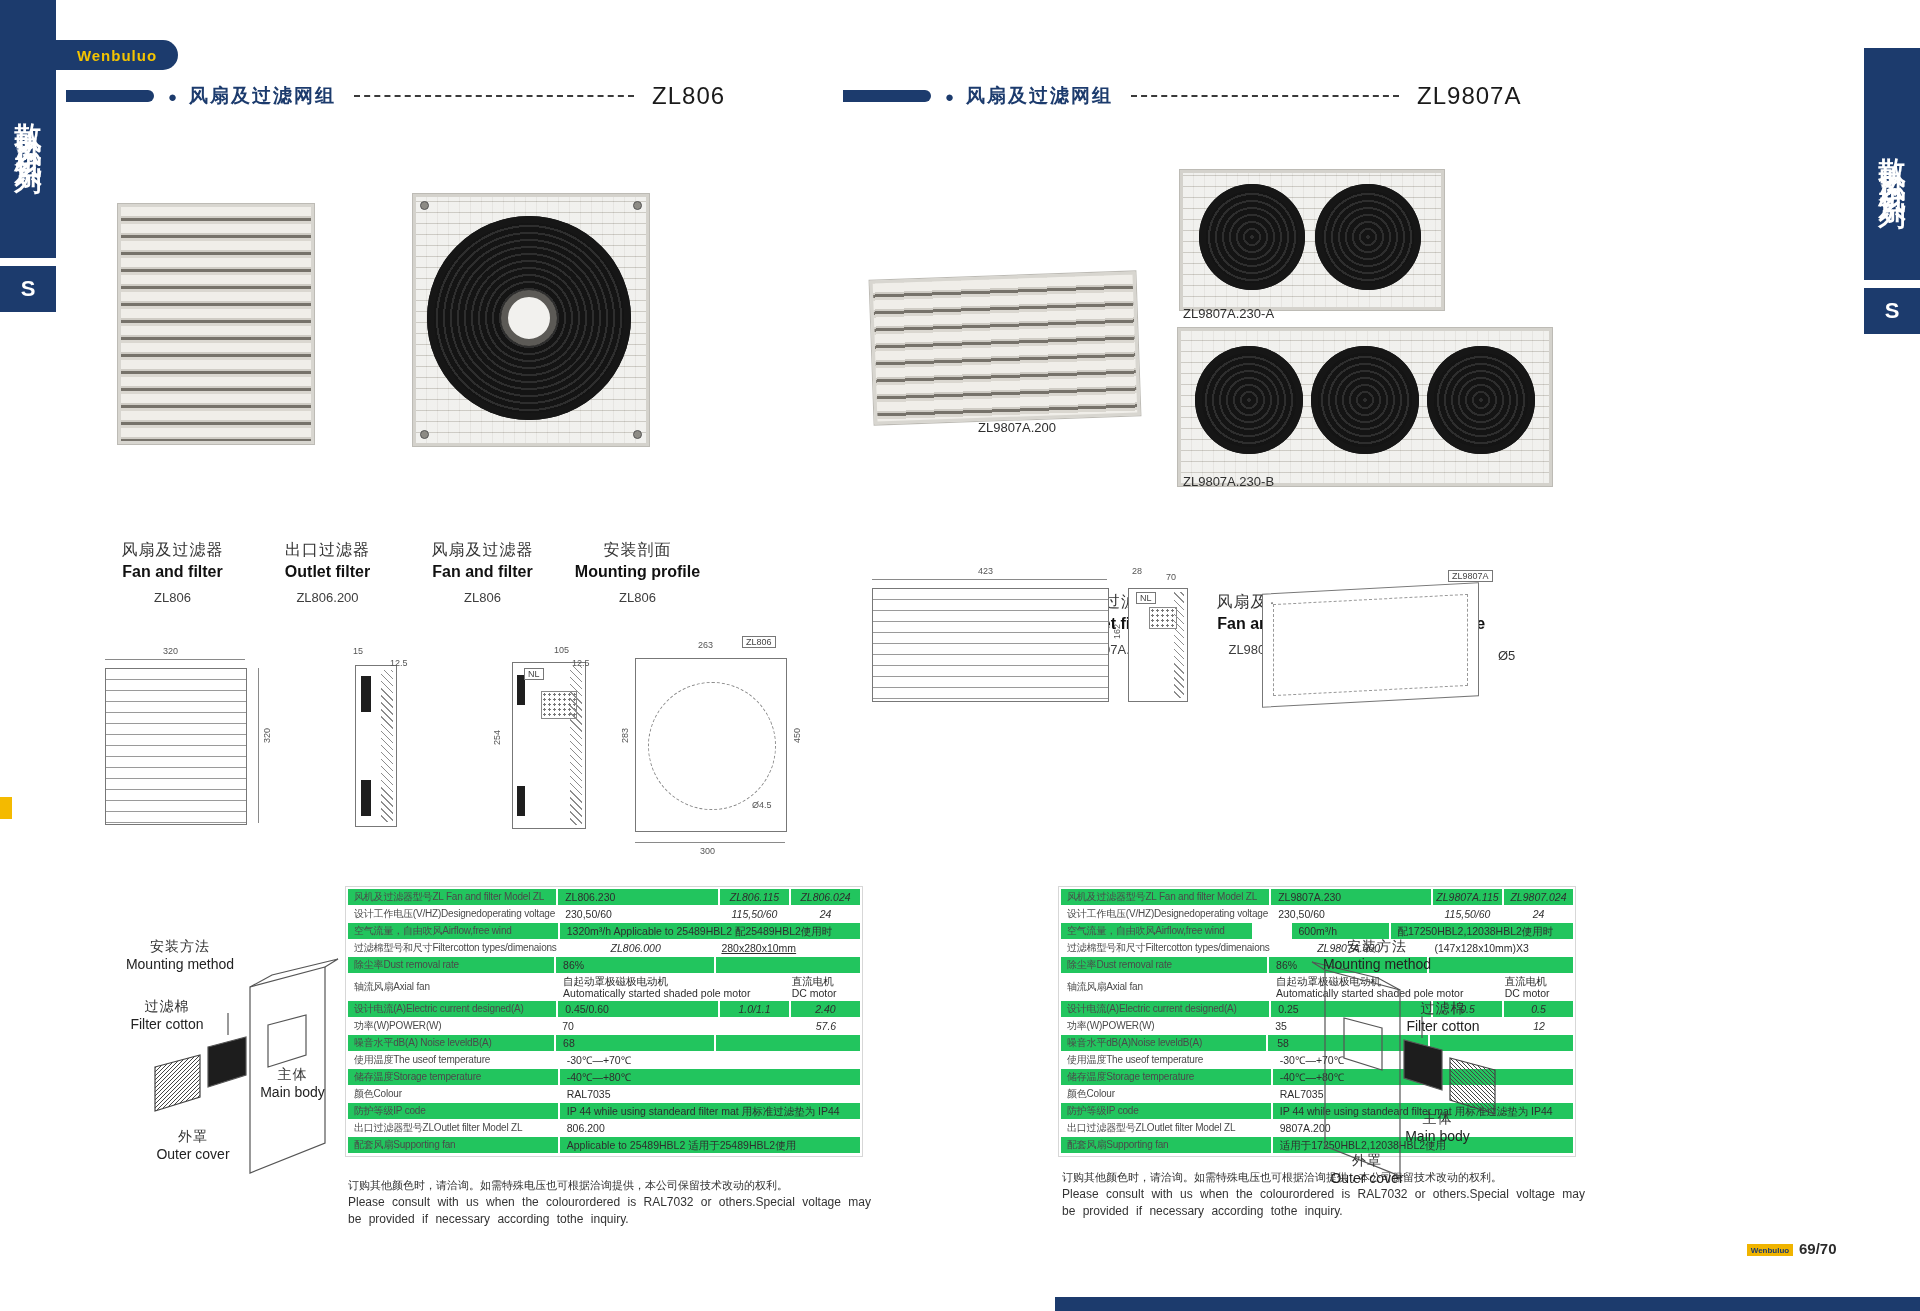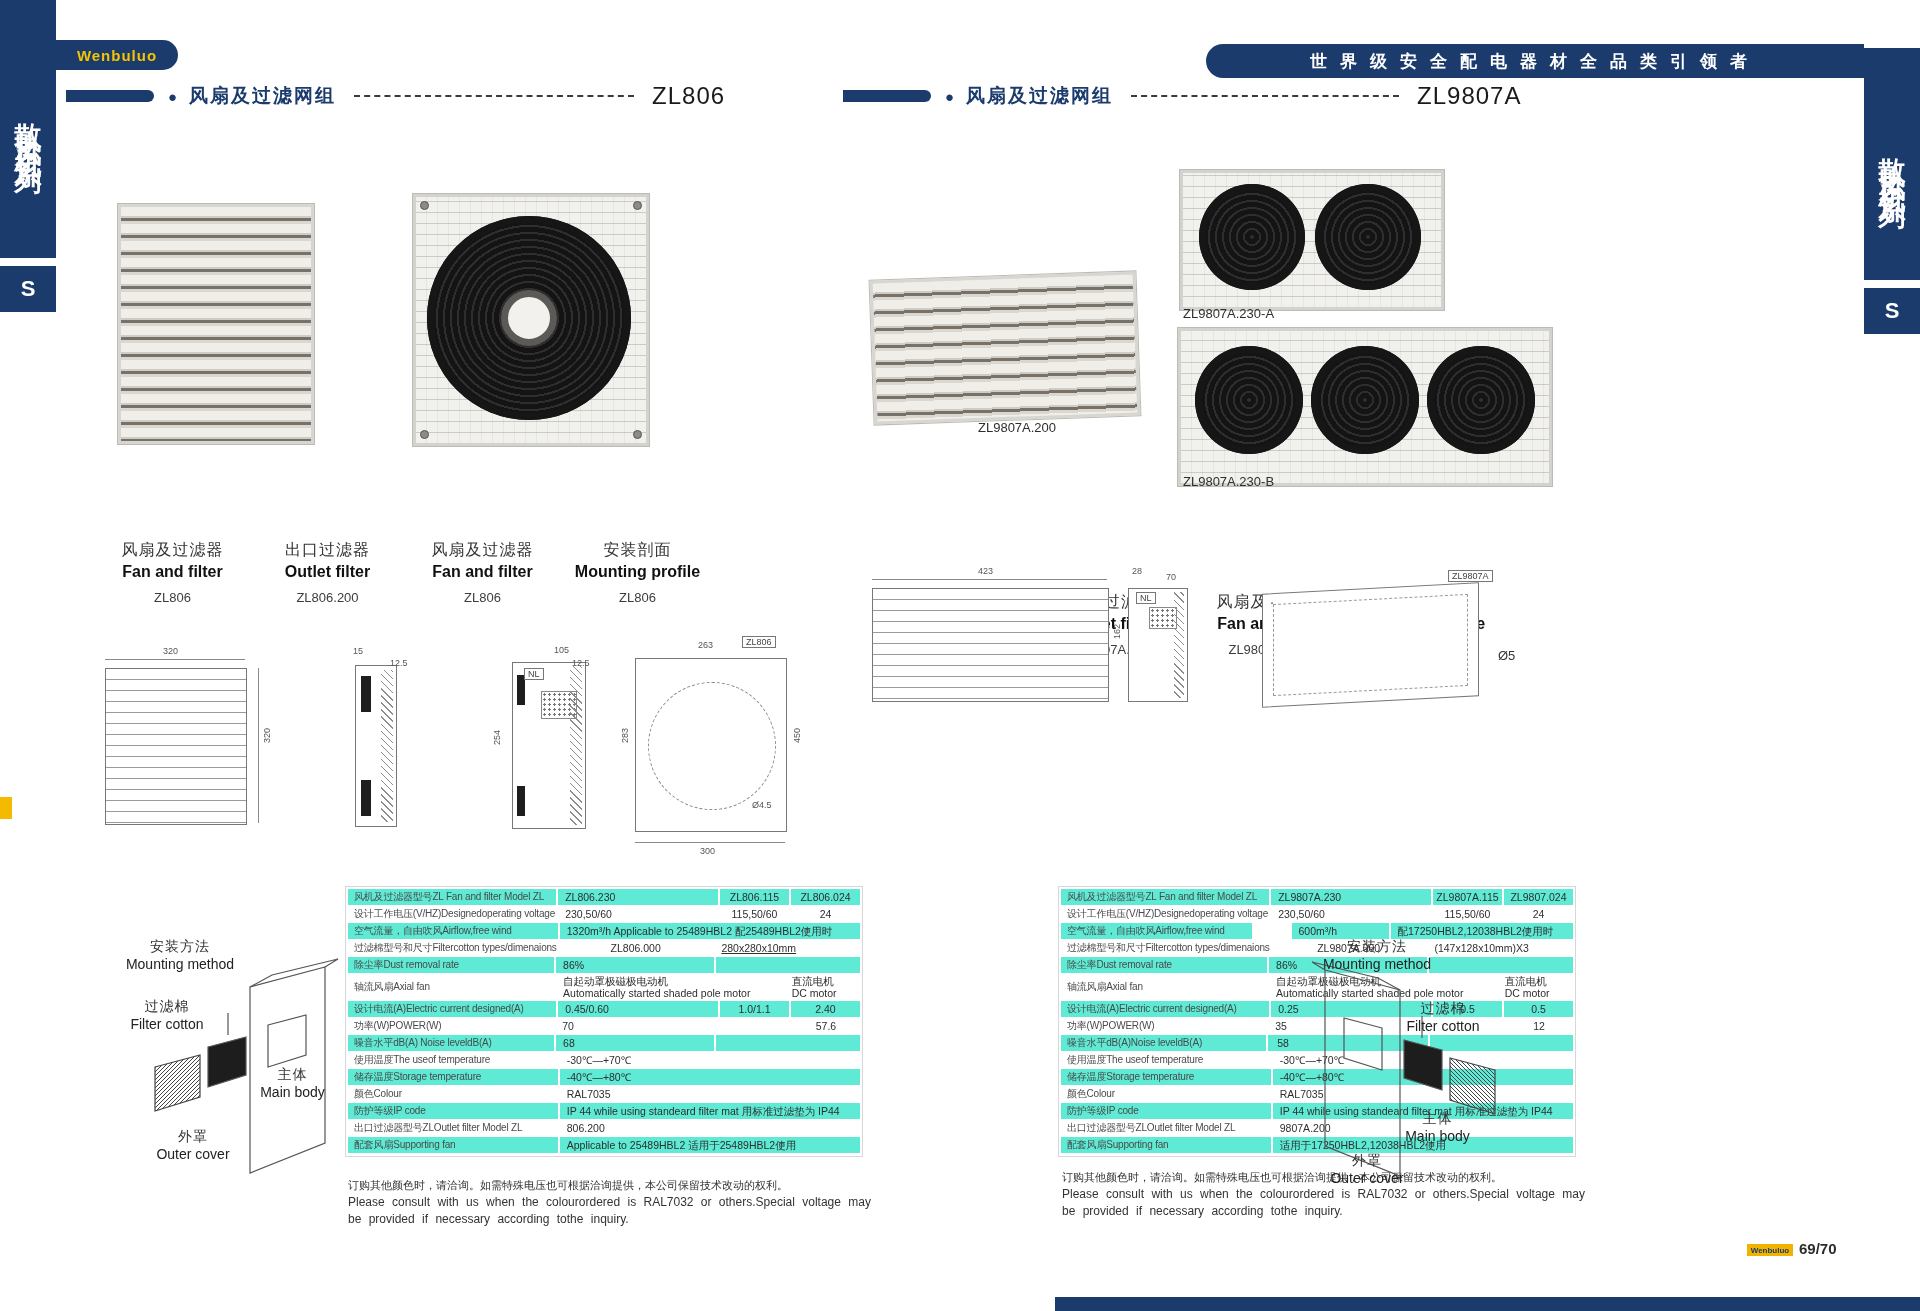--- a/index.html
+++ b/index.html
@@ -56,22 +56,22 @@
   .dashcirc{position:absolute;border:1px dashed #8a8a8a;border-radius:50%;}
   .skew{transform:skewY(-3deg);}
   .holemark{position:absolute;font-size:13px;color:#333;}
   
   .spectable{position:absolute;width:512px;border:1px solid #d7d7d7;padding:2px;background:#fff;}
   .srow{display:flex;align-items:stretch;margin-bottom:1px;}
   .slabel{width:41%;display:flex;align-items:center;padding-left:6px;font-size:10px;color:#4a4a4a;
           white-space:nowrap;overflow:hidden;letter-spacing:-0.2px;}
   .scell{display:flex;align-items:center;padding-left:7px;font-size:10.5px;color:#2e2e2e;
          margin-left:2px;white-space:pre-line;line-height:1.15;overflow:hidden;}
-  .scell.ctr{justify-content:center;padding-left:0;}
-  .srow.hl .slabel,.srow.hl .scell{background:#5eead4;}
+  .scell.ctr{justify-content:center;padding-left:0;font-style:italic;}
+  .srow.hl .slabel,.srow.hl .scell{background:#22c55e;}
   
   .note{font-size:11px;color:#333;line-height:1.45;}
   .note .en{font-size:12px;word-spacing:4px;}
   
   .mlabel{text-align:center;line-height:1.25;}
   .mlabel .cn{font-size:14px;color:#333;letter-spacing:1px;}
   .mlabel .en{font-size:14px;color:#222;}
   
   .badge{background:#f0b400;color:#1c3b6d;font-size:8px;font-weight:700;display:flex;
          align-items:center;justify-content:center;}
@@ -92,23 +92,20 @@
 
   <div class="abs vstrip" style="left:1864px;top:48px;width:56px;height:232px;">
     <div class="vtext">散热风机系列</div>
   </div>
   <div class="abs sbox" style="left:1864px;top:288px;width:56px;height:46px;">
     <span>S</span>
   </div>
 
   <div class="abs logo-pill" style="left:56px;top:40px;width:122px;height:30px;">
     <span>Wenbuluo</span>
-  </div>
-  <div class="abs tagline-pill" style="left:1206px;top:44px;width:658px;height:34px;">
-    <span>世界级安全配电器材全品类引领者</span>
   </div>
 
   <div class="abs sec" style="left:66px;top:82px;width:770px;">
     <div class="bar"></div>
     <div class="dot">●</div>
     <div class="t">风扇及过滤网组</div>
     <div class="dash" style="width:280px;"></div>
     <div class="code">ZL806</div>
   </div>
   <div class="abs sec" style="left:843px;top:82px;width:780px;">

